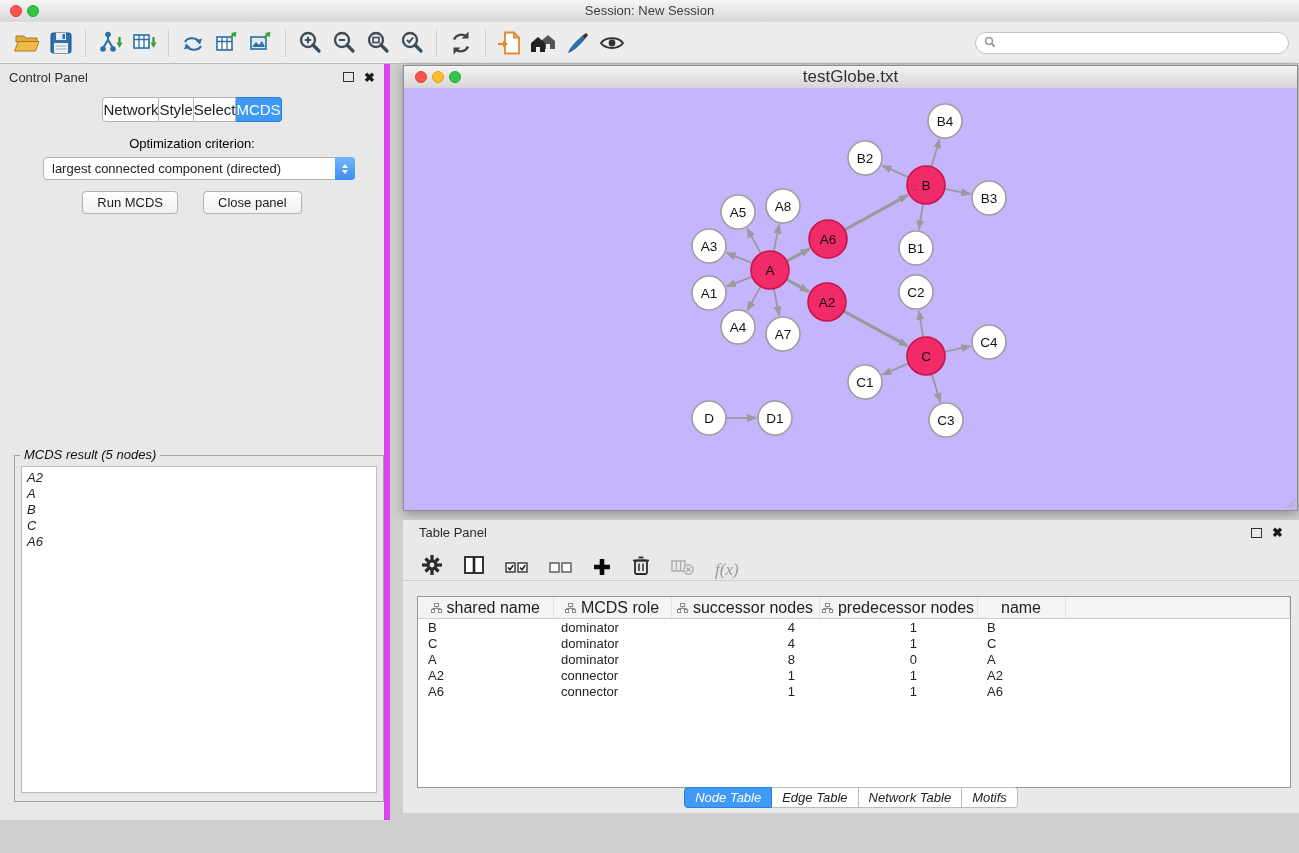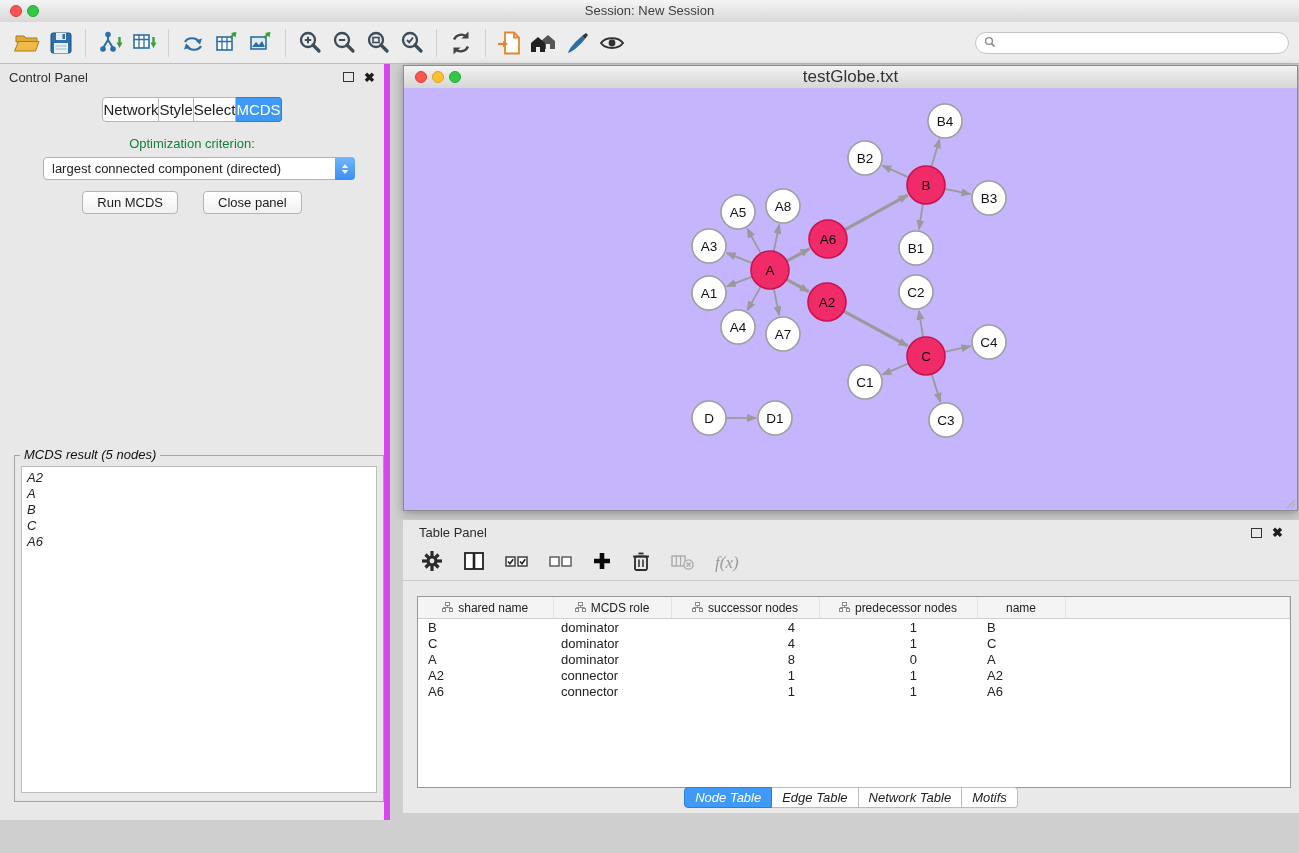--- a/index.html
+++ b/index.html
@@ -31,21 +31,21 @@
     border-right:6px solid #d946ef;box-sizing:border-box;}
   .cp-header{height:26px;display:flex;align-items:center;padding:0 9px;font-size:13px;color:#2d2d2d;}
   .panel-header-icons{margin-left:auto;display:flex;gap:10px;align-items:center;}
   .float-icon{width:9px;height:8px;border:1.5px solid #333;display:inline-block;}
   .close-icon{font-size:13px;font-weight:bold;color:#1b1b1b;line-height:1;}
   .cp-tabs{position:absolute;top:33px;left:0;right:0;display:flex;justify-content:center;}
   .seg{background:#fff;border:1px solid #b5b5b5;border-left:none;font-size:15px;padding:3px 0;color:#222;cursor:default;}
   .seg:first-child{border-left:1px solid #b5b5b5;border-radius:4px 0 0 4px;}
   .seg:last-child{border-radius:0 4px 4px 0;}
   .seg.active{background:#3e99f7;border-color:#2c7fd9;color:#fff;}
-  .opt-label{position:absolute;top:72px;left:0;right:0;text-align:center;font-size:13px;color:#15803d;}
+  .opt-label{position:absolute;top:72px;left:0;right:0;text-align:center;font-size:13px;color:#000000;}
   .dropdown{position:absolute;top:93px;left:43px;width:312px;height:23px;background:#fff;
     border:1px solid #b2b2b2;border-radius:4px;font-size:13px;line-height:22px;padding-left:8px;box-sizing:border-box;cursor:default;}
   .dd-cap{position:absolute;right:-1px;top:-1px;width:20px;height:23px;border-radius:0 4px 4px 0;
     background:linear-gradient(#72b6fb,#3c8cf2);display:flex;flex-direction:column;align-items:center;justify-content:center;gap:2px;}
   .arr-up{width:0;height:0;border-left:3.5px solid transparent;border-right:3.5px solid transparent;border-bottom:4px solid #fff;}
   .arr-down{width:0;height:0;border-left:3.5px solid transparent;border-right:3.5px solid transparent;border-top:4px solid #fff;}
   .cp-buttons{position:absolute;top:127px;left:0;right:0;display:flex;justify-content:center;gap:25px;}
   .mac-btn{background:linear-gradient(#ffffff,#f1f1f1);border:1px solid #b4b4b4;border-radius:4px;
     font-size:13px;padding:3px 14px;color:#1c1c1c;cursor:default;font-family:"Liberation Sans",sans-serif;}
   .result-group{position:absolute;left:14px;top:391px;width:368px;height:345px;border:1px solid #a3a3a3;font-style:italic;}
@@ -58,27 +58,27 @@
     border:1px solid #8b8b8b;box-shadow:0 3px 10px rgba(0,0,0,.3);box-sizing:border-box;}
   .net-titlebar{position:relative;height:22px;background:linear-gradient(#f3f3f3,#d6d6d6);border-bottom:1px solid #a9a9a9;}
   .net-titlebar .title{text-align:center;font-size:17px;color:#333;line-height:22px;}
   .net-canvas{position:absolute;top:22px;left:0;right:0;bottom:0;background:#c4b5fd;}
   .net-canvas svg{display:block;}
   .resize-grip{position:absolute;right:1px;bottom:1px;}
 
   
   .table-panel{position:absolute;left:403px;top:520px;width:896px;height:293px;background:#e9e9e9;box-sizing:border-box;}
   .tp-header{height:25px;display:flex;align-items:center;padding:0 16px;font-size:13px;color:#2d2d2d;}
-  .tp-toolbar{height:35px;display:flex;align-items:center;gap:20px;padding-left:18px;border-bottom:1px solid #cdcdcd;}
+  .tp-toolbar{height:35px;display:flex;align-items:flex-end;gap:20px;padding-left:18px;border-bottom:1px solid #cdcdcd;}
   .tp-toolbar .ticon{display:flex;align-items:center;justify-content:center;cursor:default;}
   .fx{font-family:"Liberation Serif",serif;font-style:italic;color:#9b9b9b;font-size:17px;}
   .table-wrap{position:absolute;left:14px;right:8px;top:76px;height:190px;background:#fff;border:1px solid #979797;overflow:hidden;}
   table.node-table{border-collapse:collapse;table-layout:fixed;width:100%;font-size:13px;}
   .node-table th{background:#f4f4f4;border-bottom:1px solid #cfcfcf;border-right:1px solid #e3e3e3;
-    font-weight:normal;font-size:12px;color:#222;height:19px;white-space:nowrap;overflow:hidden;}
+    font-weight:normal;font-size:16px;color:#222;height:19px;white-space:nowrap;overflow:hidden;}
   .node-table th .th-inner{display:flex;align-items:center;justify-content:center;gap:5px;}
   .node-table td{height:16px;white-space:nowrap;overflow:hidden;padding:0;}
   .node-table td.c0{padding-left:10px;}
   .node-table td.c1{padding-left:8px;}
   .node-table td.c2{text-align:right;padding-right:24px;}
   .node-table td.c3{text-align:right;padding-right:60px;}
   .node-table td.c4{padding-left:10px;}
   .tp-tabs{position:absolute;bottom:5px;left:0;right:0;display:flex;justify-content:center;font-style:italic;}
   .tp-tab{background:#fff;border:1px solid #bcbcbc;border-left:none;font-size:13px;padding:2px 10px;color:#222;cursor:default;}
   .tp-tab:first-child{border-left:1px solid #bcbcbc;border-radius:4px 0 0 4px;}

